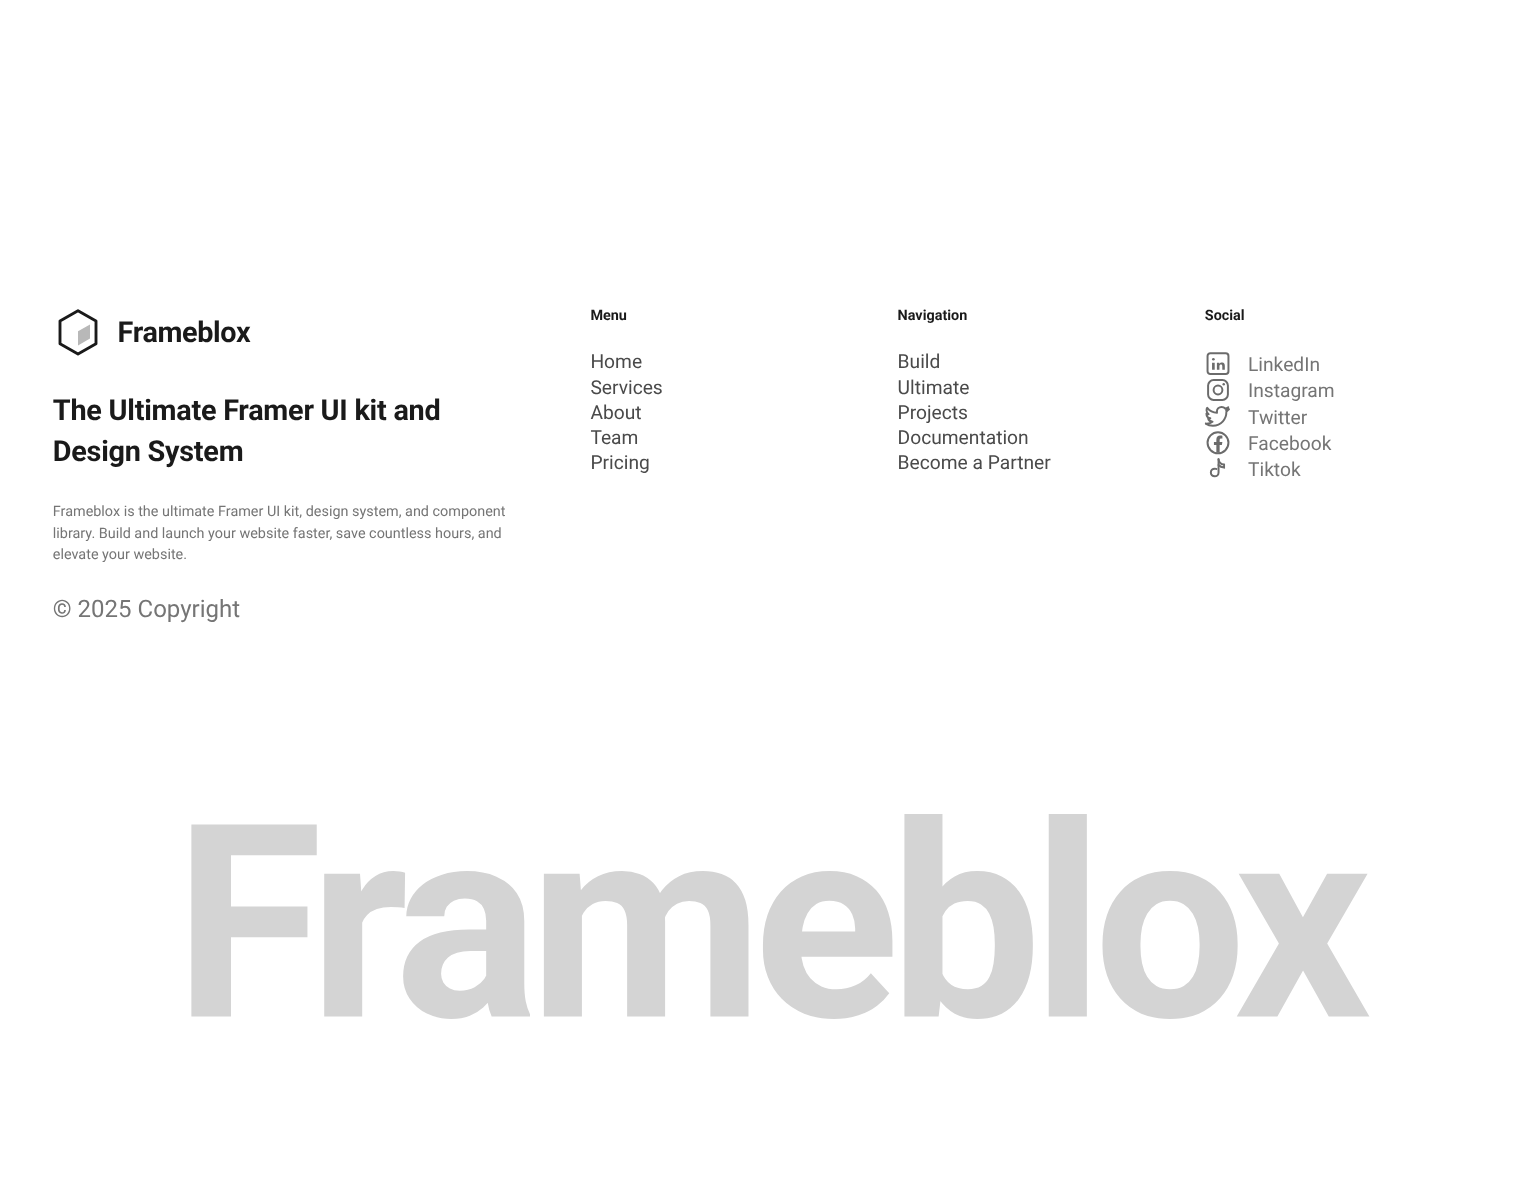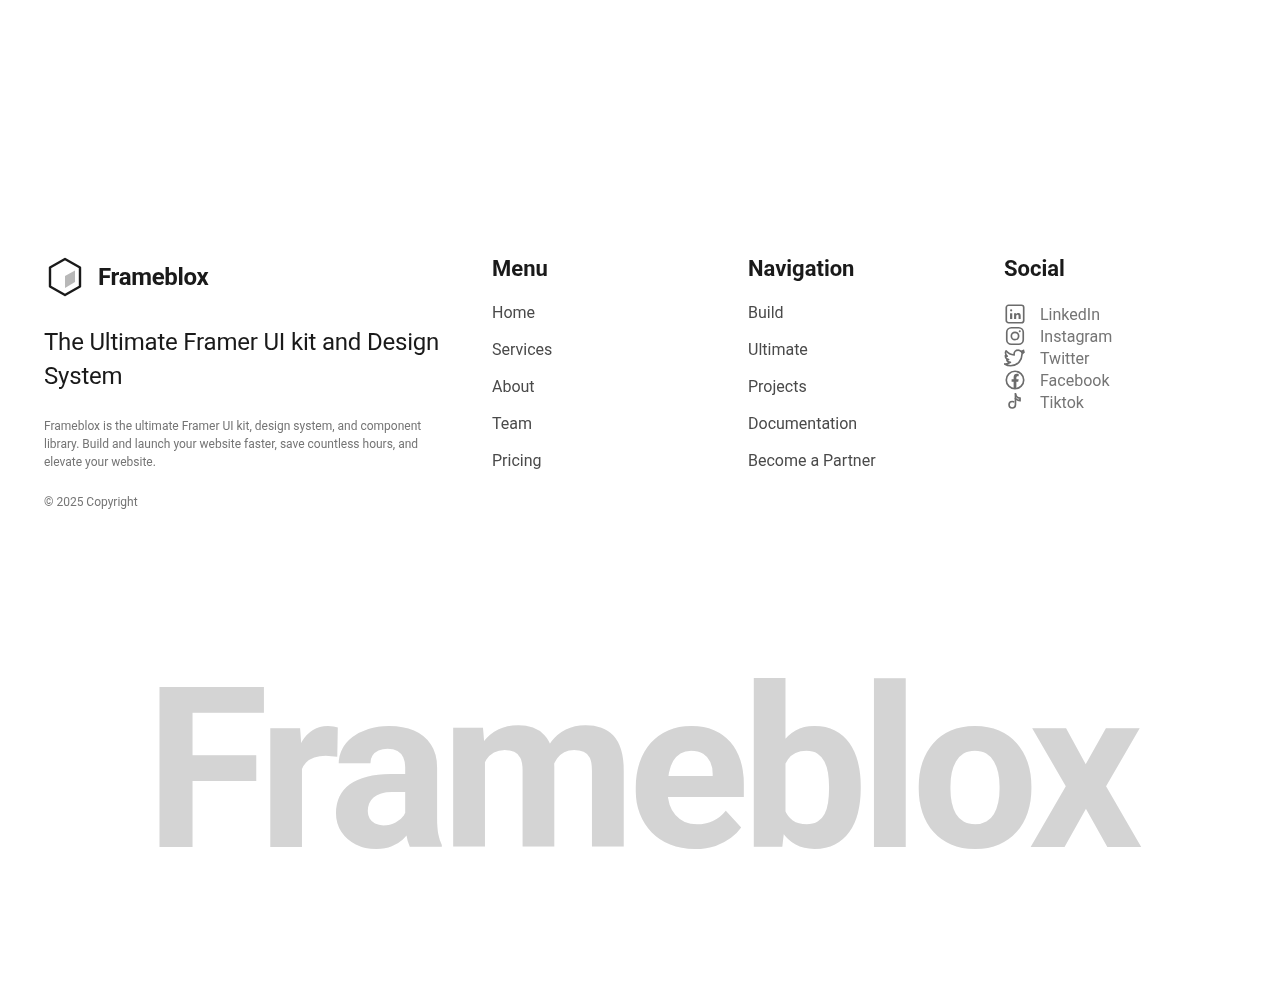--- a/index.html
+++ b/index.html
@@ -35,55 +35,55 @@
       height: 42px;
     }
     .logo-text {
       font-size: 24px;
       font-weight: 700;
       color: #1a1a1a;
       letter-spacing: -0.3px;
     }
     .headline {
       font-size: 24px;
-      font-weight: 400;
+      font-weight: 700;
       color: #1a1a1a;
       line-height: 1.4;
       margin-bottom: 24px;
       letter-spacing: -0.2px;
     }
     .description {
       font-size: 12px;
       color: #757575;
       line-height: 1.5;
       margin-bottom: 24px;
     }
     .copyright {
-      font-size: 12px;
+      font-size: 20px;
       color: #757575;
     }
     .columns {
       display: flex;
       flex: 1;
       gap: 24px;
     }
     .col {
       flex: 1;
     }
     .col-title {
-      font-size: 22px;
+      font-size: 12px;
       font-weight: 700;
       color: #1a1a1a;
       margin-bottom: 22px;
     }
     .col-list {
       list-style: none;
       display: flex;
       flex-direction: column;
-      gap: 18px;
+      gap: 2px;
     }
     .col-list li a {
       font-size: 16px;
       color: #4a4a4a;
       text-decoration: none;
       cursor: pointer;
     }
     .social-list {
       list-style: none;
       display: flex;

